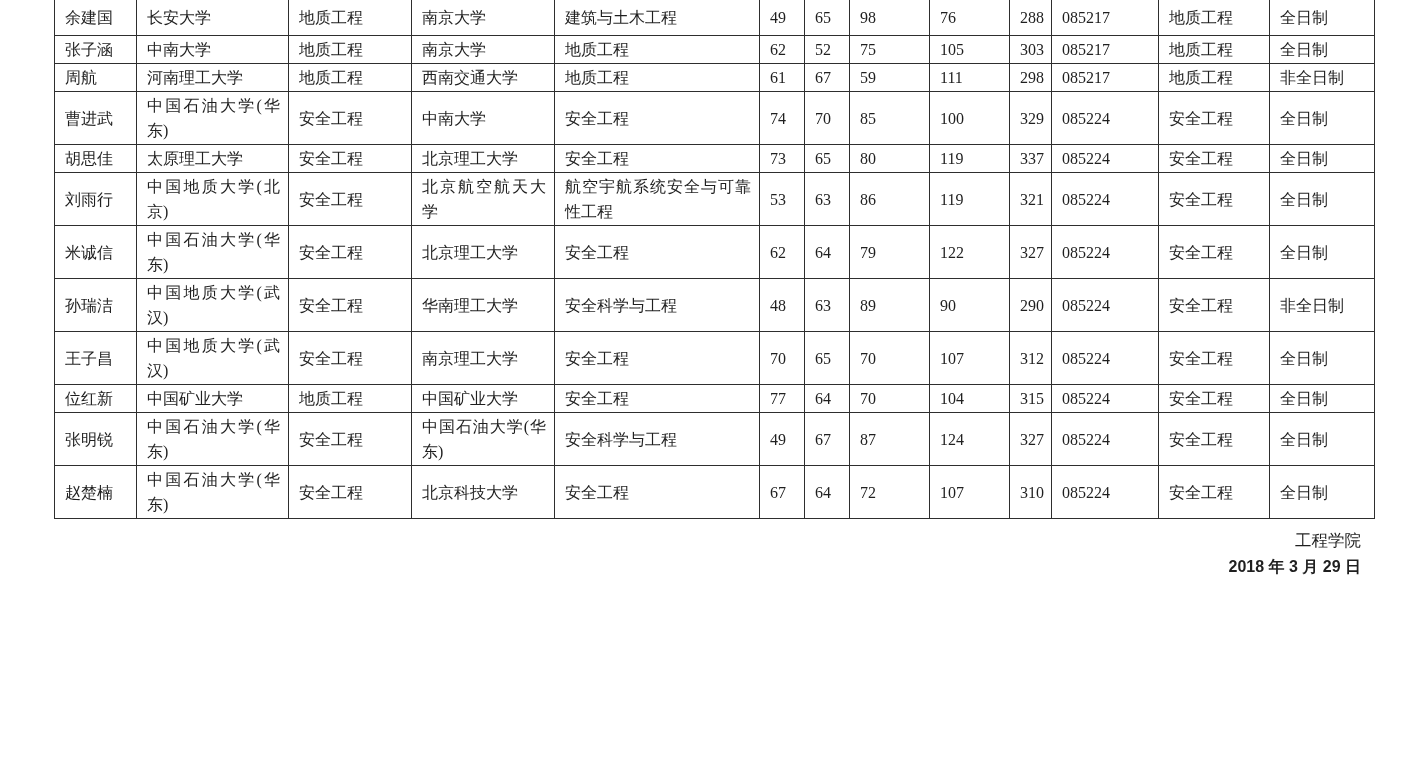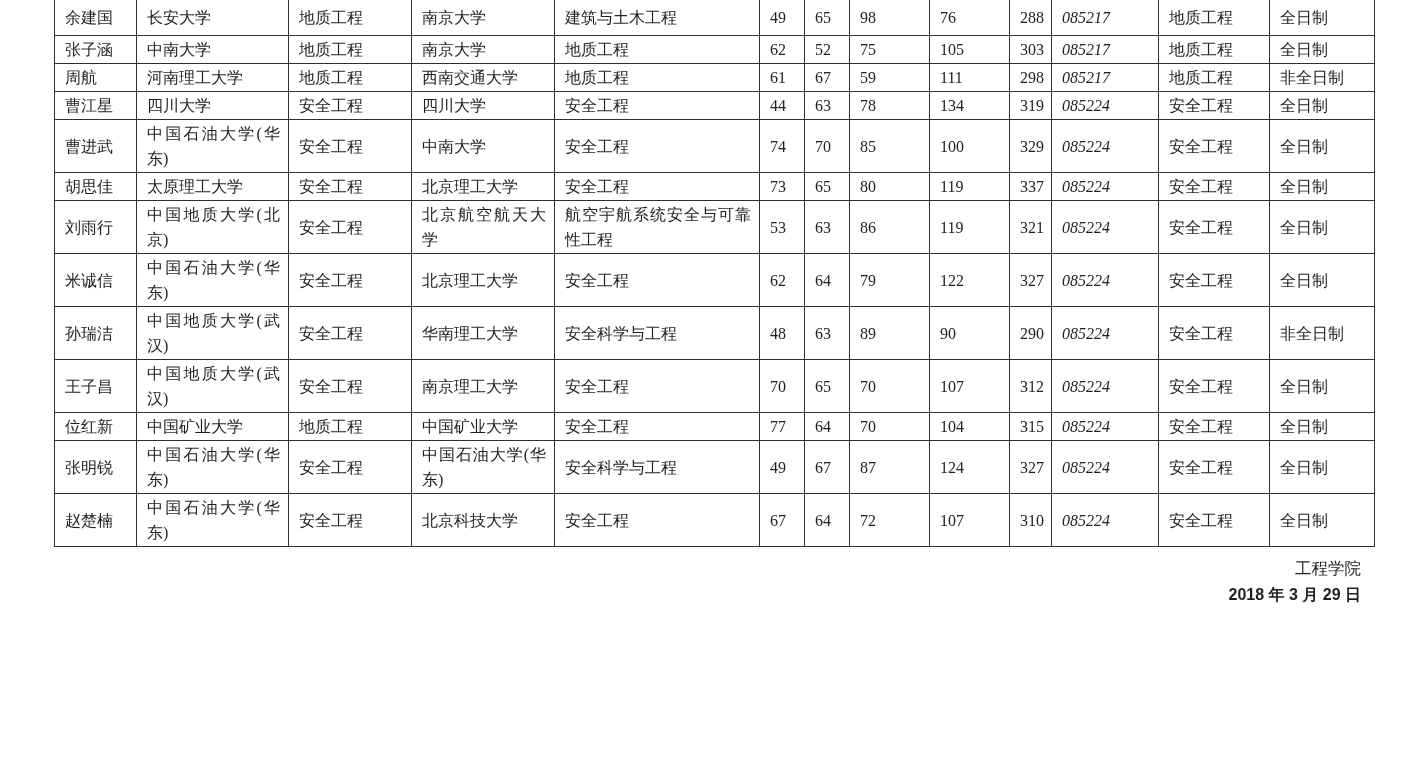--- a/index.html
+++ b/index.html
@@ -39,21 +39,21 @@
     height: 33px;
   }
   td.c-name  { padding: 1px 6px 1px 12px; }
   td.j       { text-align: justify; text-justify: inter-character; }
   td.c-ouni  { padding-left: 8px;  padding-right: 20px; }
   td.c-omaj  { padding-left: 10px; padding-right: 20px; }
   td.c-tuni  { padding-left: 10px; padding-right: 18px; }
   td.c-tmaj  { padding-left: 8px;  padding-right: 22px; }
   td.c-score { padding-left: 13px; padding-right: 2px; }
   td.c-total { padding-left: 7px;  padding-right: 2px; }
-  td.c-code  { padding-left: 9px; font-style: italic;  }
+  td.c-code  { padding-left: 9px;  }
   td.c-amaj  { padding-left: 9px;  }
   td.c-mode  { padding-left: 9px;  }
   .footer {
     width: 1320px;
     margin: 9px 33px 0 54px;
     box-sizing: border-box;
     padding-right: 13px;
     text-align: right;
     font-size: 16.5px;
     line-height: 26px;
@@ -125,35 +125,20 @@
       <td class="c-score">61</td>
       <td class="c-score">67</td>
       <td class="c-score">59</td>
       <td class="c-score">111</td>
       <td class="c-total">298</td>
       <td class="c-code">085217</td>
       <td class="c-amaj">地质工程</td>
       <td class="c-mode">非全日制</td>
     </tr>
         <tr>
-      <td class="c-name">曹江星</td>
-      <td class="c-ouni j">四川大学</td>
-      <td class="c-omaj j">安全工程</td>
-      <td class="c-tuni j">四川大学</td>
-      <td class="c-tmaj j">安全工程</td>
-      <td class="c-score">44</td>
-      <td class="c-score">63</td>
-      <td class="c-score">78</td>
-      <td class="c-score">134</td>
-      <td class="c-total">319</td>
-      <td class="c-code">085224</td>
-      <td class="c-amaj">安全工程</td>
-      <td class="c-mode">全日制</td>
-    </tr>
-        <tr>
       <td class="c-name">曹进武</td>
       <td class="c-ouni j">中国石油大学(华东)</td>
       <td class="c-omaj j">安全工程</td>
       <td class="c-tuni j">中南大学</td>
       <td class="c-tmaj j">安全工程</td>
       <td class="c-score">74</td>
       <td class="c-score">70</td>
       <td class="c-score">85</td>
       <td class="c-score">100</td>
       <td class="c-total">329</td>

